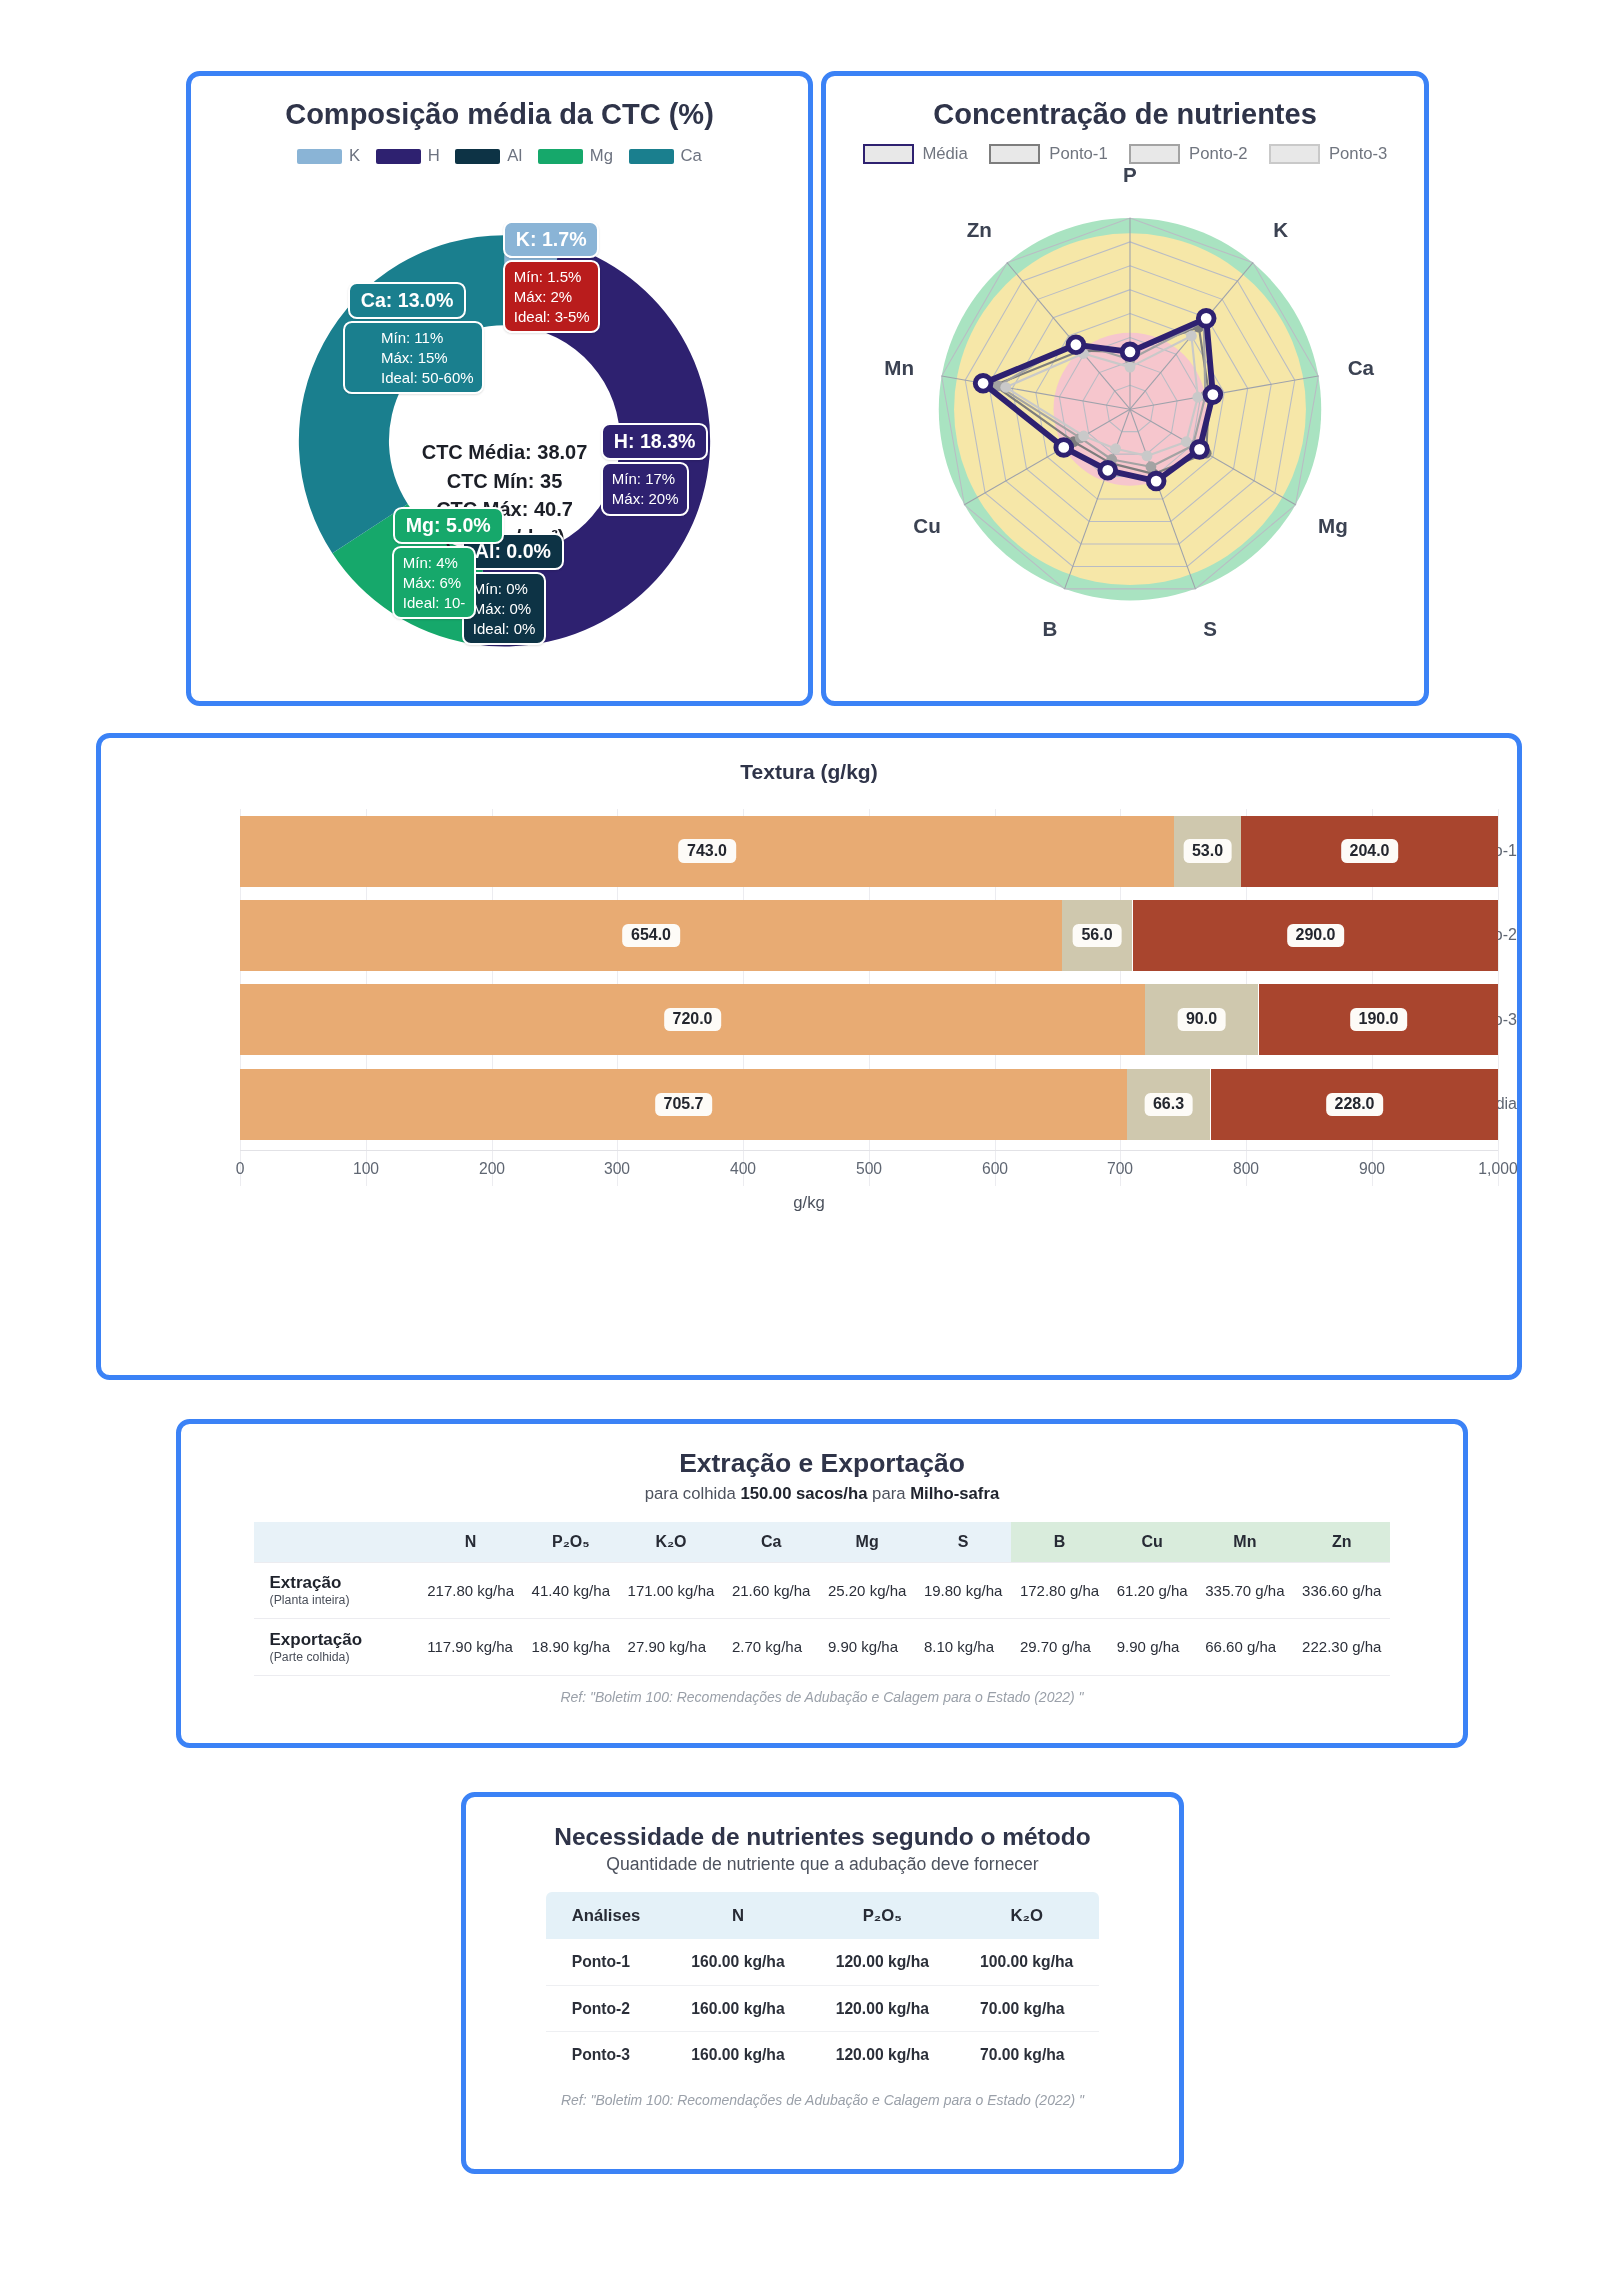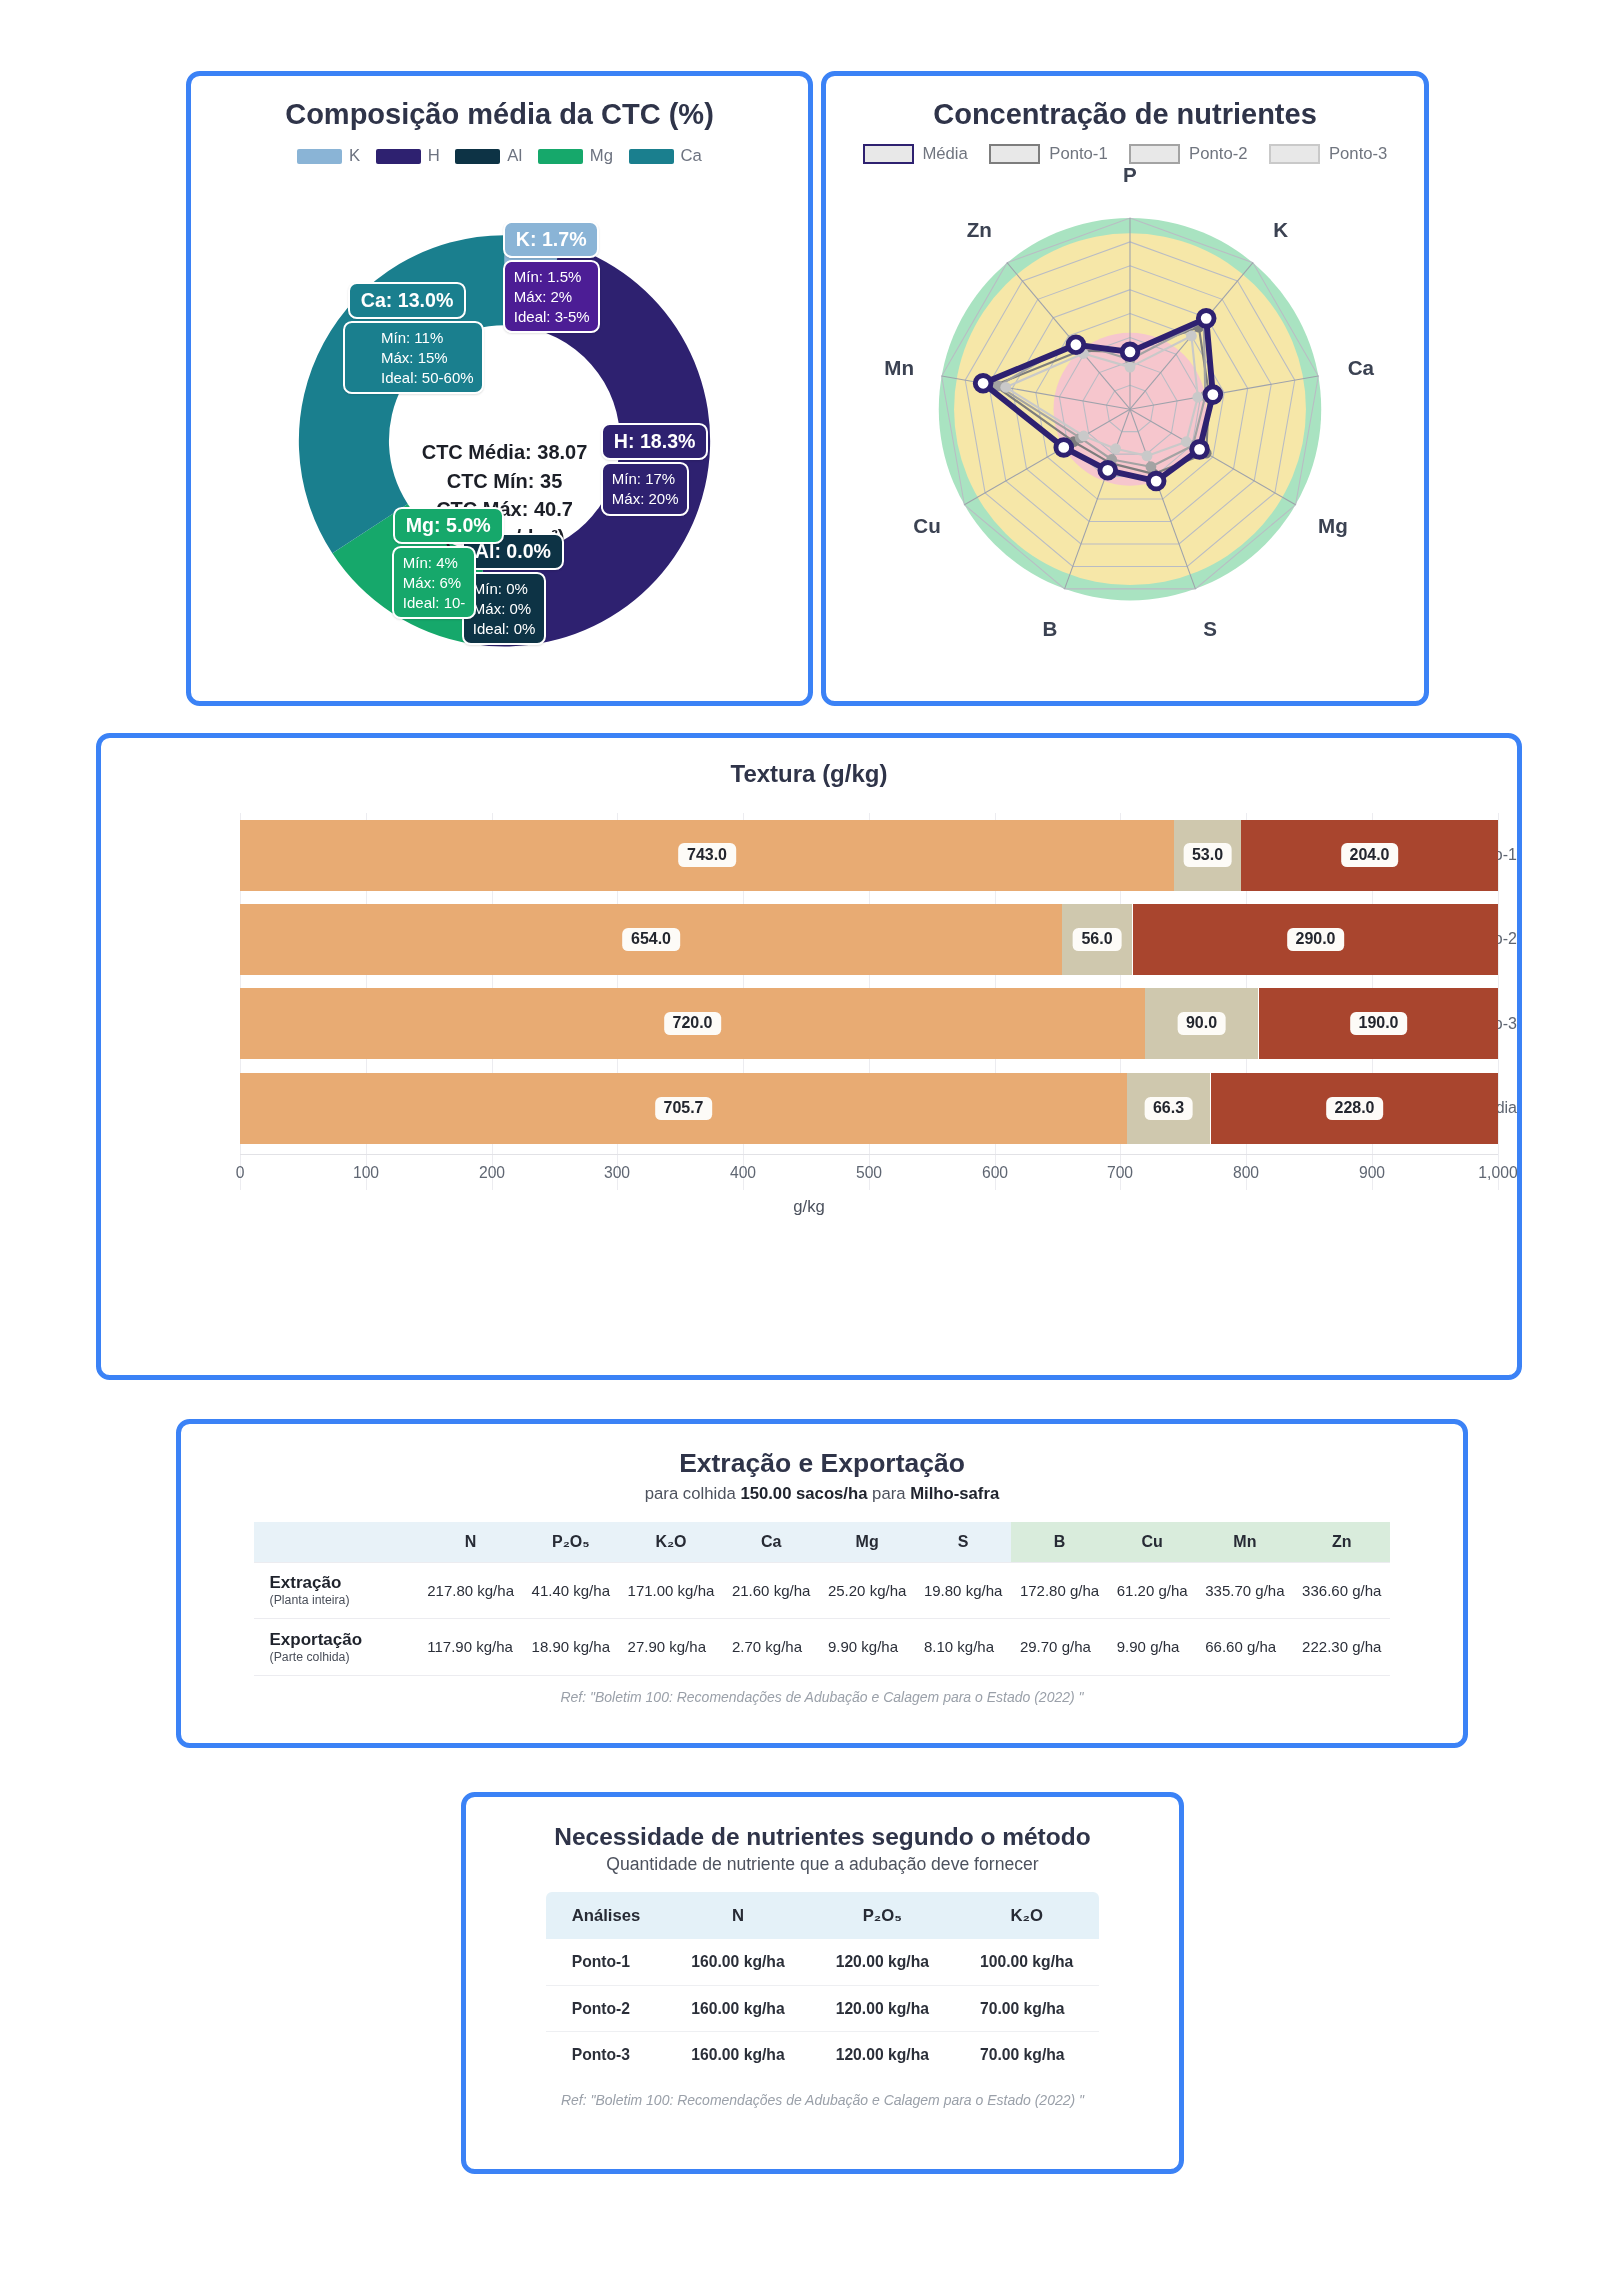--- a/index.html
+++ b/index.html
@@ -28,21 +28,21 @@
   #radar-card{left:821px;top:71px;width:608px;height:635px;}
   #radar-title{font-size:29px;margin-top:21.6px;}
   .rlegend{display:flex;justify-content:center;align-items:center;gap:21.6px;margin-top:13.7px;flex-wrap:wrap;max-width:549px;margin-left:auto;margin-right:auto;}
   .rlegend .rsw{width:51px;height:19.6px;background:#e8e8e8;box-sizing:border-box;}
   .rlegend .li{display:flex;align-items:center;gap:8.8px;}
   .rlegend .lb{font-size:16.7px;color:#70757f;}
   #radar-wrap{position:relative;width:608px;height:510px;}
 
   
   #tex-card{left:96px;top:733px;width:1426px;height:647px;}
-  #tex-title{font-size:24px;margin-top:21.6px;}
+  #tex-title{font-size:21px;margin-top:21.6px;}
   .tlegend{display:flex;justify-content:center;gap:23.5px;margin-top:17.6px;}
   .tlegend .sw{width:47px;height:18.6px;border:1px solid rgba(0,0,0,.12);}
   .tlegend .lb{font-size:15.7px;color:#70757f;}
   .tlegend .li{display:flex;align-items:center;gap:8.8px;}
   #tex-plot{position:relative;margin:25.5px 0 0 0;height:412px;}
   .ylab{position:absolute;right:0;font-size:16px;color:#5f6672;text-align:right;transform:translateY(-50%);}
   .gridline{position:absolute;top:0;bottom:35px;width:1px;background:#ececf0;}
   .axisline{position:absolute;height:1px;background:#e2e2e6;}
   .barrow{position:absolute;height:71px;}
   .seg{position:absolute;top:0;height:100%;box-sizing:border-box;}
@@ -114,21 +114,21 @@
           <path d="M 144.19503956486895 414.85911320570955 A 210 210 0 0 1 319.99999999999994 90 L 320 182 A 118 118 0 0 0 221.2143555650216 364.53988265844634 Z" fill="#1a7f8e"></path>
         </svg>
       <div class="ctc-center">
         <div>CTC Média: 38.07</div>
         <div>CTC Mín: 35</div>
         <div>CTC Máx: 40.7</div>
         <div>(mmolc/dm³)</div>
       </div>
       <div id="donut-tags">
           <div class="tag head" style="left: 312px; top: 55px; background: rgb(138, 180, 214);">K: 1.7%</div>
-          <div class="tag sub" style="left: 312px; top: 94px; background: #4c1d95;">
+          <div class="tag sub" style="left: 312px; top: 94px; background: #b91c1c;">
             <div>Mín: 1.5%</div>
             <div>Máx: 2%</div>
             <div>Ideal: 3-5%</div>
           </div>
           <div class="tag head" style="left: 410px; top: 257px; background: rgb(46, 33, 112);">H: 18.3%</div>
           <div class="tag sub" style="left: 410px; top: 296px; background: rgb(46, 33, 112);">
             <div>Mín: 17%</div>
             <div>Máx: 20%</div>
           </div>
           <div class="tag head" style="left: 271px; top: 367px; background: rgb(13, 51, 69);">Al: 0.0%</div>

